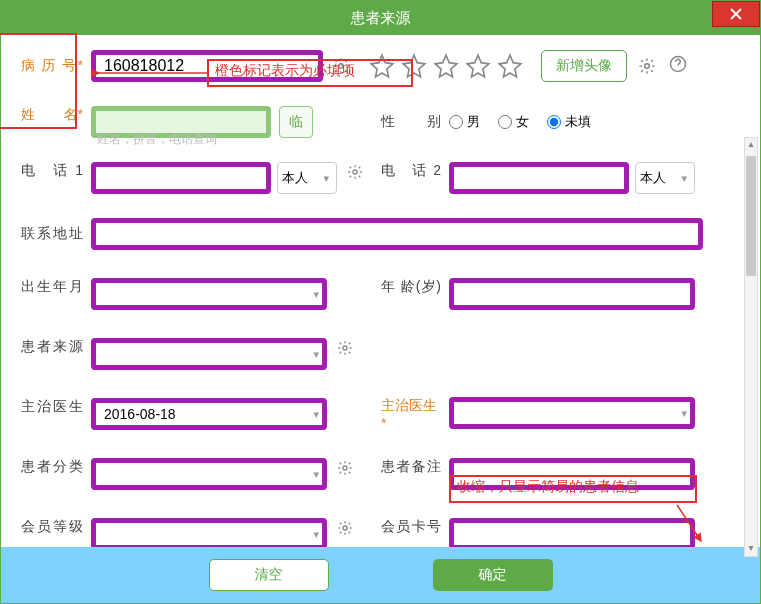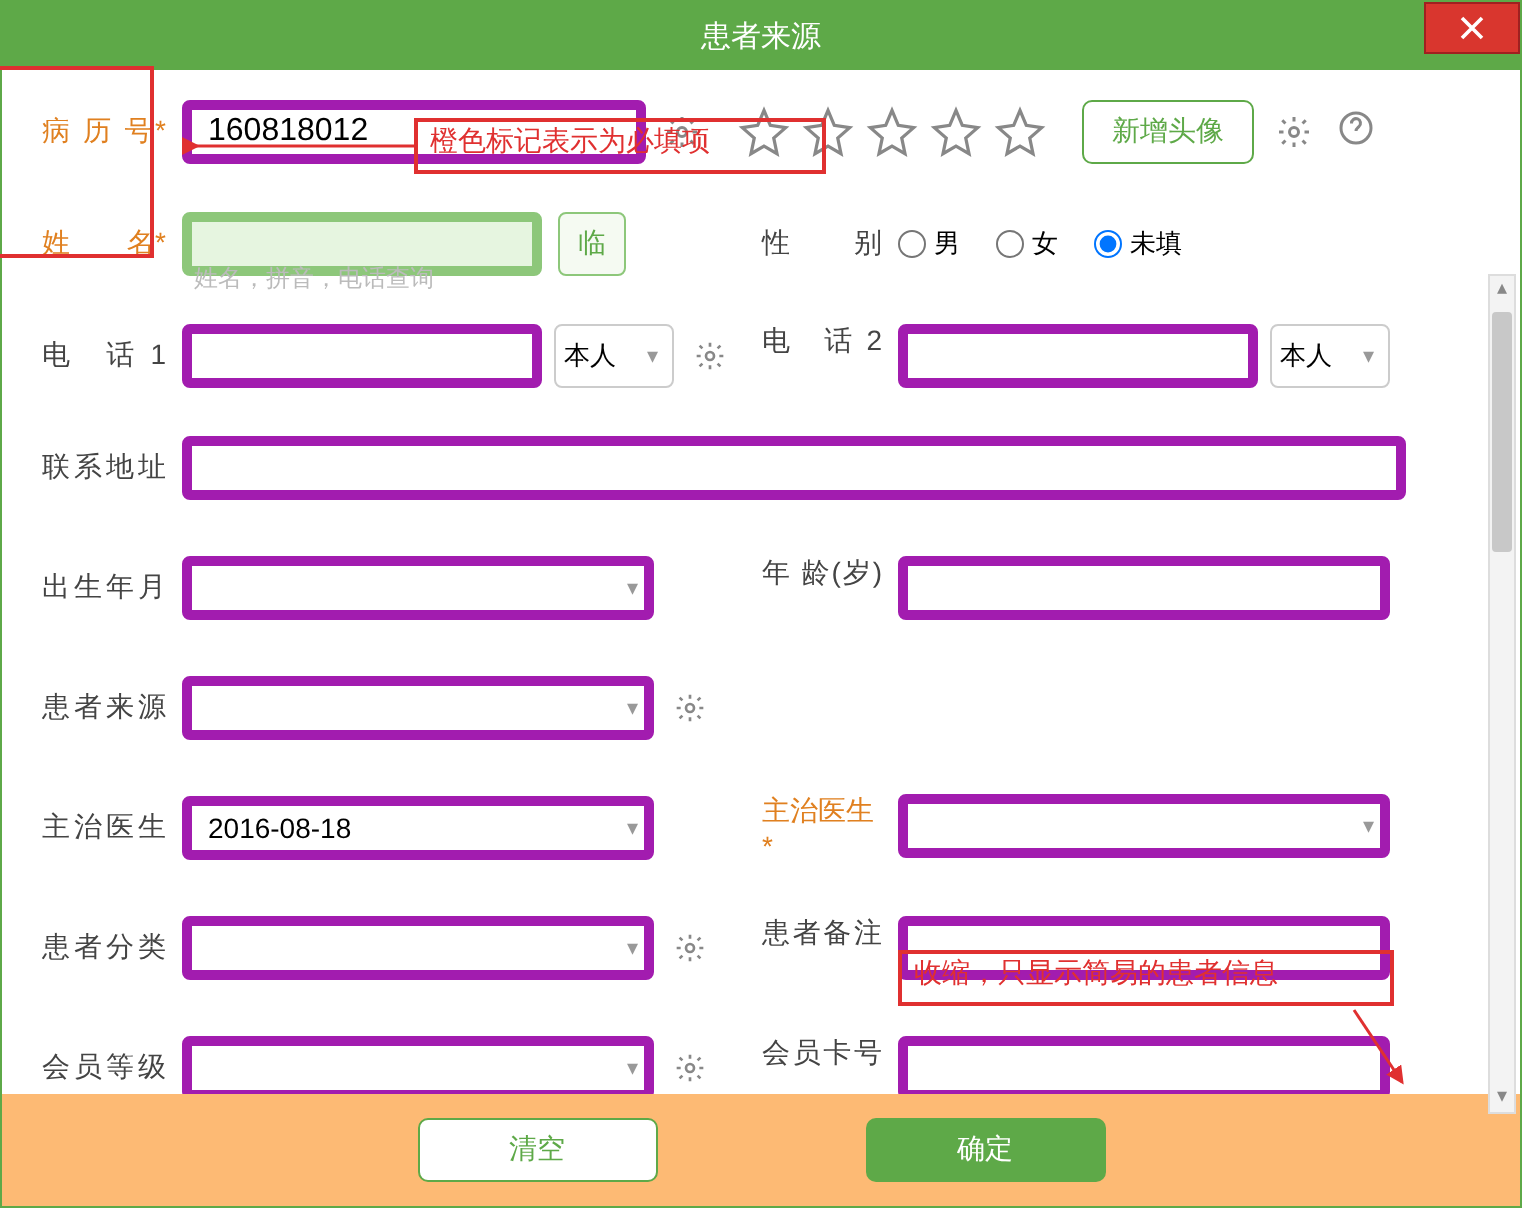--- a/index.html
+++ b/index.html
@@ -24,28 +24,28 @@
 .star { width: 26px; height: 26px; color: #888; cursor: pointer; }
 .btn-avatar { border: 1.5px solid #5ea948; color: #5ea948; background: #fff; border-radius: 5px; height: 32px; padding: 0 14px; font-size: 14px; cursor: pointer; margin-left: 18px; }
 .help { margin-left: 12px; color: #888; cursor: pointer; font-size: 18px; }
 .lin-btn { width: 34px; height: 32px; border: 1px solid #8dc77a; background: #f5faf2; color: #5ea948; border-radius: 4px; margin-left: 8px; cursor: pointer; font-size: 14px; }
 .radio-group { display: flex; gap: 18px; align-items: center; }
 .radio-item { display: flex; align-items: center; gap: 4px; font-size: 13px; }
 .radio-item input { width: 14px; height: 14px; }
 .sel-small { width: 60px; height: 32px; border: 1px solid #ccc; border-radius: 4px; font-size: 13px; padding: 0 4px; margin-left: 6px; }
 .hint { color: #bbb; font-size: 12px; position: absolute; }
 .col2 { display: flex; }
-.left-col { width: 360px; display: flex; align-items: center; }
+.left-col { width: 360px; display: flex; align-items: flex-start; }
 .right-col { flex:1; display: flex; align-items: flex-start; }
 .right-col .label { width: 68px; }
 .scroll-area { height: 430px; overflow-y: auto; position: relative; }
 .annot-box { position: absolute; border: 2px solid #e03030; pointer-events: none; z-index: 10; }
 .annot-text { position: absolute; color: #e03030; font-size: 14px; z-index: 11; pointer-events: none; }
 .arrow-red { position: absolute; z-index: 12; pointer-events: none; }
-.footer { position: absolute; bottom: 0; left: 0; right: 0; height: 56px; display: flex; align-items: center; justify-content: center; gap: 104px; background:#fdba74; }
+.footer { position: absolute; bottom: 0; left: 0; right: 0; height: 56px; display: flex; align-items: center; justify-content: center; gap: 104px; background:#7dd3fc; }
 .btn-clear { width: 120px; height: 32px; border: 1.5px solid #5ea948; color: #5ea948; background: #fff; border-radius: 5px; font-size: 14px; cursor: pointer; }
 .btn-ok { width: 120px; height: 32px; border: none; color: #fff; background: #5ea948; border-radius: 5px; font-size: 14px; cursor: pointer; }
 .scrollbar-fake { position: absolute; right: 2px; top: 136px; width: 14px; height: 420px; background: #f3f3f3; border: 1px solid #ddd; }
 .scrollbar-thumb { position: absolute; top: 18px; left: 1px; width: 10px; height: 120px; background: #c8c8c8; border-radius: 2px; }
 .scrollbar-arrow { position: absolute; left: 0; width: 12px; height: 14px; color: #888; font-size: 10px; text-align: center; }
 .long-input { flex: 1; max-width: 612px; }
 </style>
 </head>
 <body>
 

